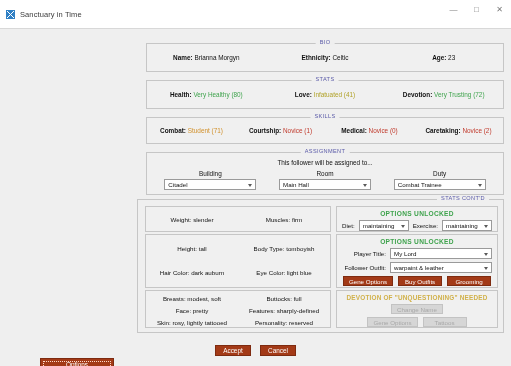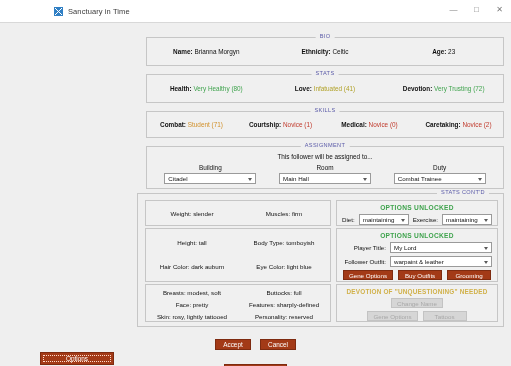--- a/index.html
+++ b/index.html
@@ -8,22 +8,22 @@
     width:511px; height:366px;
     background:#efefef;
     font-family:"Liberation Sans", sans-serif;
     font-size:7px;
     color:#000;
     overflow:hidden;
   }
 
   
   .titlebar{
-    height:23px; background:#ffffff; border-bottom:1px solid #d8d8d8;
-    display:flex; align-items:center; position:relative;padding-left:48px;
+    height:29px; background:#ffffff; border-bottom:1px solid #d8d8d8;
+    display:flex; align-items:center; position:relative;
   }
   .app-icon{
     width:9px;height:9px;margin-left:6px;margin-right:5px;
     background:#2f7fc4; position:relative; flex:none;
   }
   .app-icon::after{
     content:"";position:absolute;left:1px;top:1px;right:1px;bottom:1px;
     background:
       linear-gradient(45deg,transparent 44%,#fff 44%,#fff 56%,transparent 56%),
       linear-gradient(-45deg,transparent 44%,#fff 44%,#fff 56%,transparent 56%);

